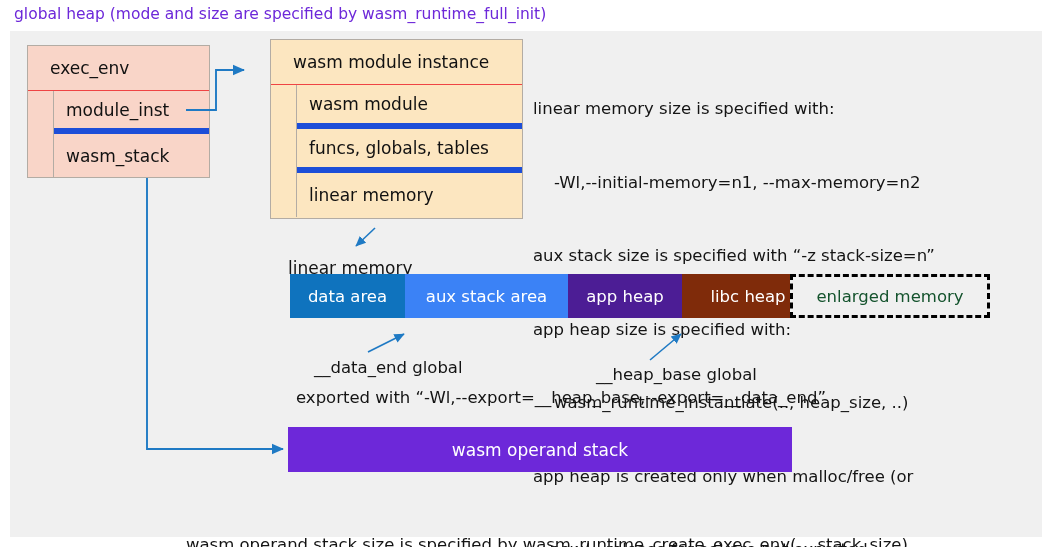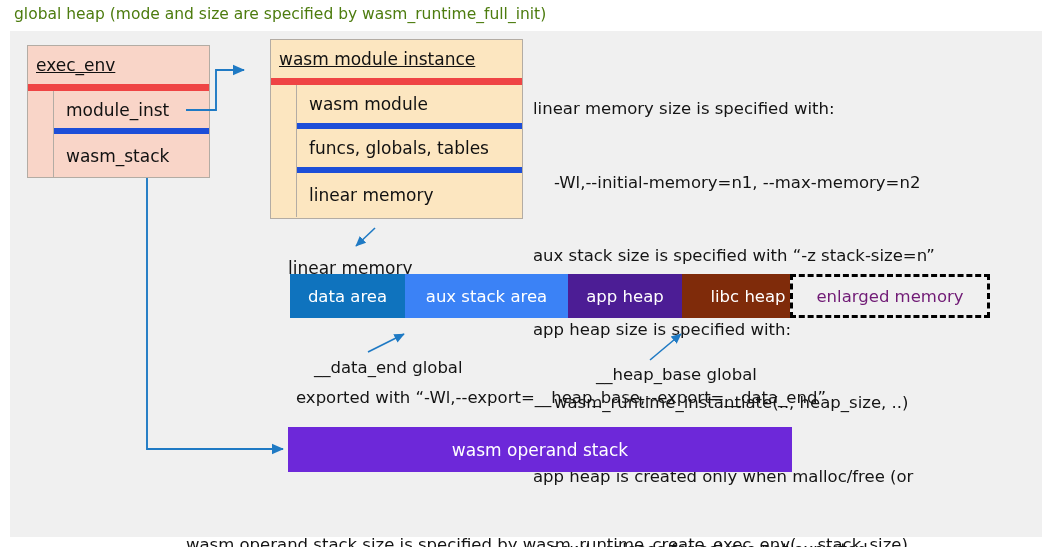--- a/index.html
+++ b/index.html
@@ -17,21 +17,21 @@
   }
 
   
   #diagram-title {
     position: absolute;
     left: 14px;
     top: 3px;
     font-size: 15.5px;
     line-height: 22px;
     white-space: nowrap;
-    color: #4d7c0f;
+    color: #6d28d9;
   }
 
   
   #panel {
     position: absolute;
     left: 10px;
     top: 31px;
     width: 1032px;
     height: 506px;
     background: #f0f0f0;
@@ -41,24 +41,23 @@
   .struct-box {
     position: absolute;
     border: 1px solid #b3aca4;
     box-sizing: border-box;
   }
   .struct-head {
     box-sizing: border-box;
     height: 44px;
     display: flex;
     align-items: center;
-    padding-left: 8px;
-    font-size: 17px;
-    border-bottom: 7px solid #ef4444;
-    text-decoration: underline;
+    padding-left: 22px;
+    font-size: 17px;
+    border-bottom: 1px solid #ef4444;
   }
   .struct-body {
     display: flex;
     flex-direction: row;
   }
   .struct-gutter {
     width: 26px;
     box-sizing: border-box;
     border-right: 1px solid #b3aca4;
     flex: 0 0 26px;
@@ -222,21 +221,21 @@
   <div>__new/__release for as) are not exported</div>
 </div>
 
 <div id="linear-memory-label">linear memory</div>
 
 <div id="memory-bar">
   <div class="mem-seg" id="seg-data-area" style="width: 115px; background: rgb(15, 115, 190);">data area</div>
   <div class="mem-seg" id="seg-aux-stack" style="width: 163px; background: #3b82f6;">aux stack area</div>
   <div class="mem-seg" id="seg-app-heap" style="width: 114px; background: #4c1d95;">app heap</div>
   <div class="mem-seg" id="seg-libc-heap" style="width: 108px; background: rgb(127, 43, 10); padding-left: 24px;">libc heap</div>
-  <div class="mem-seg dashed" id="seg-enlarged" style="width: 200px; background: rgb(240, 240, 240); color: #701a75;">enlarged memory</div>
+  <div class="mem-seg dashed" id="seg-enlarged" style="width: 200px; background: rgb(240, 240, 240); color: #14532d;">enlarged memory</div>
 </div>
 
 <div class="anno" id="anno-data-end">__data_end global</div>
 <div class="anno" id="anno-heap-base">__heap_base global</div>
 <div class="anno" id="anno-exported">exported with “-Wl,--export=__heap_base,--export=__data_end”</div>
 
 <div id="operand-stack-box" style="background: #6d28d9;">wasm operand stack</div>
 
 <div id="bottom-text">
   <div>wasm operand stack size is specified by wasm_runtime_create_exec_env(.., stack_size)</div>

